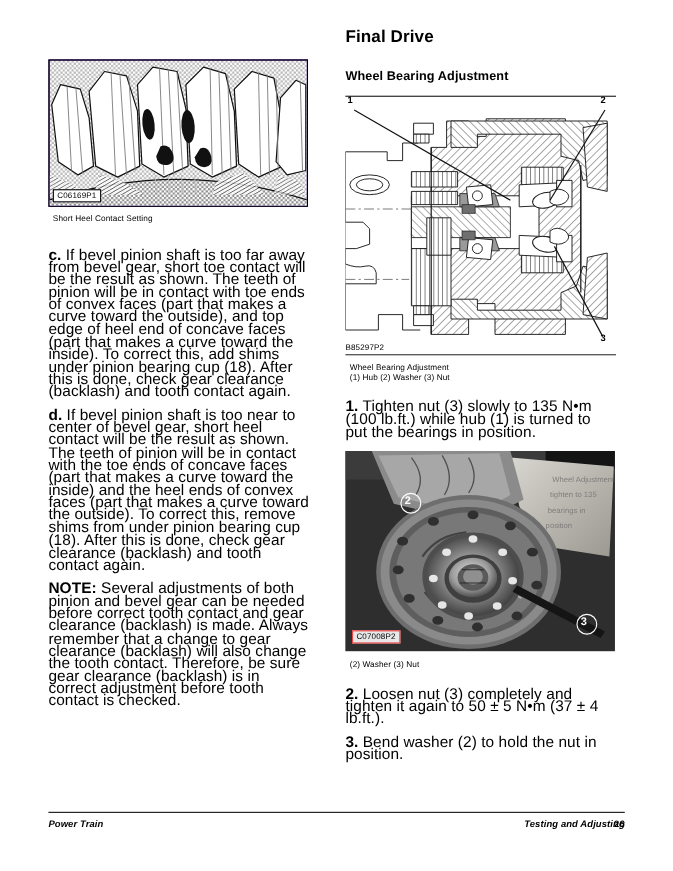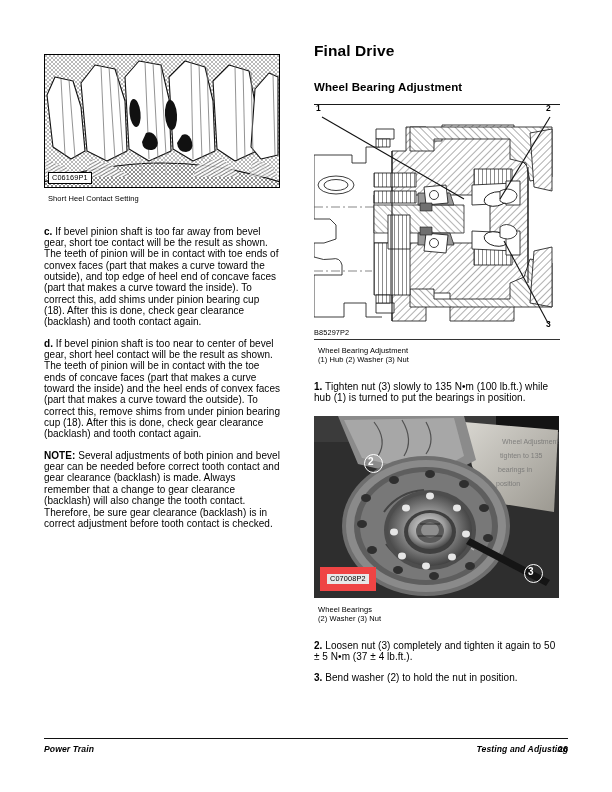--- a/index.html
+++ b/index.html
@@ -26,21 +26,21 @@
   
   .col-left {
     position: absolute;
     left: 44px;
     top: 54px;
     width: 238px;
   }
   .col-right {
     position: absolute;
     left: 314px;
-    top: 42px;
+    top: 25px;
     width: 246px;
   }
 
   
   .h1 {
     font-size: 15.5px;
     font-weight: bold;
     letter-spacing: .1px;
     margin: 0 0 22px 0;
     line-height: 1.1;
@@ -48,21 +48,21 @@
   .h2 {
     font-size: 11.5px;
     font-weight: bold;
     letter-spacing: .1px;
     margin: 0 0 10px 0;
     line-height: 1.1;
   }
 
   
   .para {
-    font-size: 10px;
+    font-size: 14px;
     line-height: 11.35px;
     margin: 0 0 10px 0;
     text-align: left;
     letter-spacing: .005em;
   }
   .para b { font-weight: bold; }
   .lead { font-weight: bold; }
 
   
   .fig-caption {
@@ -106,21 +106,21 @@
     padding: 0px 3px 1px 3px;
     font-family: "Liberation Sans", sans-serif;
     letter-spacing: .02em;
     z-index: 6;
   }
   .fig-tag-photo {
     position: absolute;
     left: 6px;
     bottom: 7px;
     background: #e8e8e8;
-    border: 7px solid #ef4444;
+    border: 1px solid #ef4444;
     color: #000;
     font-size: 7.3px;
     line-height: 9px;
     padding: 0px 3px 1px 3px;
     letter-spacing: .02em;
     z-index: 6;
   }
 
   
   .draw-wrap { position: relative; }
@@ -492,21 +492,20 @@
       <div class="call-num" style="left:54px; top:42px; color:#fff; font-size:10px;">2</div>
       <div style="position:absolute;left:50px;top:38px;width:17px;height:17px;border:1.6px solid #fff;border-radius:50%;z-index:6;"></div>
 
       <div class="call-num" style="left:214px; top:152px; color:#fff; font-size:10px;">3</div>
       <div style="position:absolute;left:210px;top:148px;width:17px;height:17px;border:1.6px solid #fff;border-radius:50%;z-index:6;"></div>
 
       <div class="fig-tag-photo">C07008P2</div>
     </div>
 
     <div class="fig-caption" style="margin-top:7px;">
-      <span class="cap-title">Wheel Bearings</span>
       <span class="cap-legend">(2) Washer   (3) Nut</span>
     </div>
 
     <p class="para" style="margin-top:16px;"><b class="lead">2.</b><span> Loosen nut (3) completely and tighten it again to 50 ± 5 N•m (37 ± 4 lb.ft.).</span></p>
 
     <p class="para"><b class="lead">3.</b><span> Bend washer (2) to hold the nut in position.</span></p>
 
   </div>
 
   <div class="footer">

